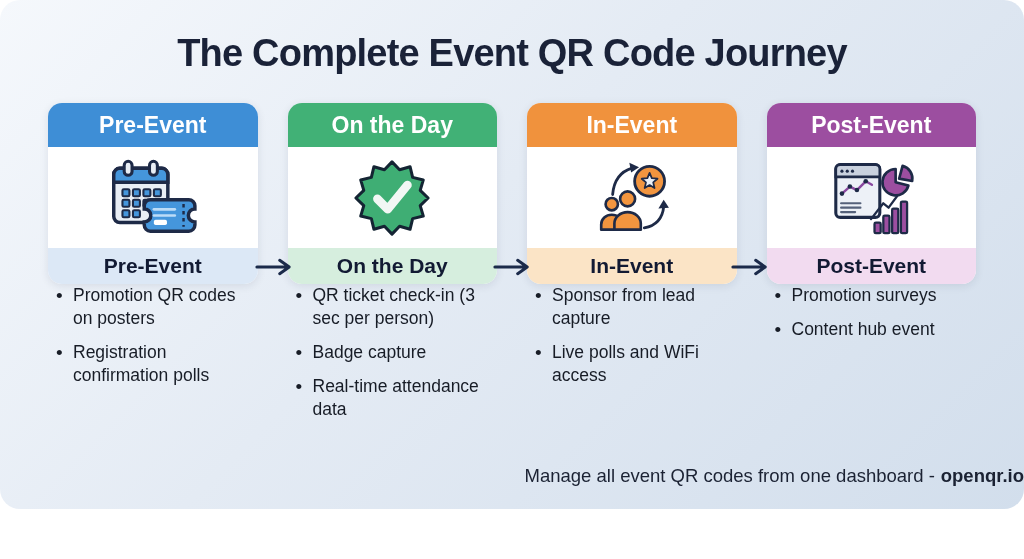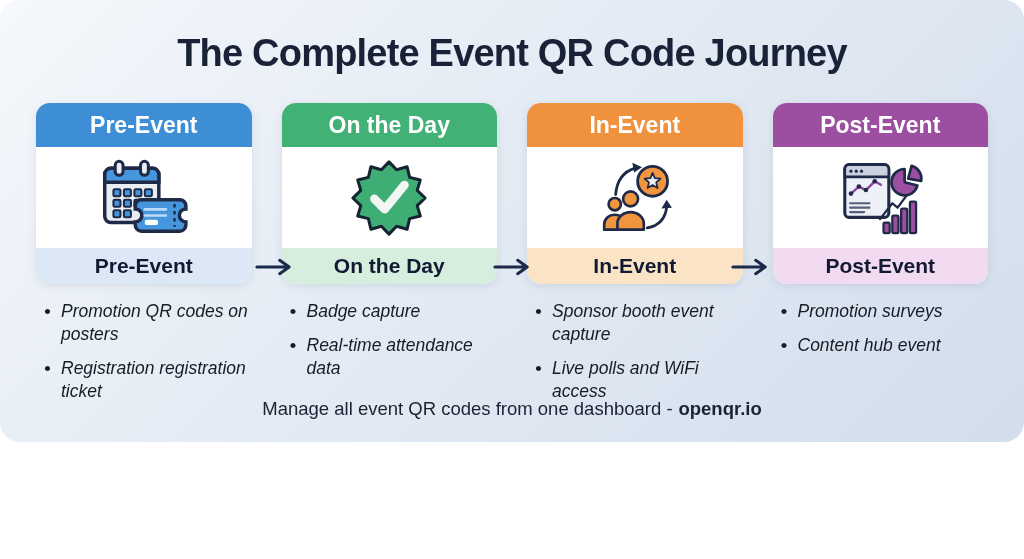--- a/index.html
+++ b/index.html
@@ -1,35 +1,35 @@
 <!DOCTYPE html>
 <html><head>
 <meta charset="utf-8">
 <style>
   * { margin: 0; padding: 0; box-sizing: border-box; }
   html, body { background: #ffffff; font-family: "Liberation Sans", sans-serif; }
   .canvas {
     position: relative;
-    width: 1024px; height: 442px;
+    width: 1024px; height: 509px;
     border-radius: 20px;
     overflow: hidden;
     background: linear-gradient(135deg, #F5F8FC 0%, #E4EBF4 45%, #D2DEEC 100%);
   }
   .page-title {
     margin-top: 32px;
     text-align: center;
     font-size: 38px;
     font-weight: 800;
     letter-spacing: -0.8px;
     color: #1A2238;
   }
   .stages {
     position: relative;
     margin-top: 28px;
-    padding: 0 36px;
+    padding: 0 48px;
     display: grid;
     grid-template-columns: repeat(4, 1fr);
     column-gap: 30px;
   }
   .stage-col { display: flex; flex-direction: column; }
   .stage-card {
     border-radius: 14px;
     overflow: hidden;
     background: #ffffff;
     box-shadow: 0 2px 8px rgba(30,42,71,0.10);
@@ -49,23 +49,21 @@
   .stage-body svg { display: block; }
   .stage-label {
     height: 36px;
     display: flex; align-items: center; justify-content: center;
     font-size: 21px;
     font-weight: 700;
     color: #121A33;
   }
   .bullets {
     list-style: none;
-    margin-top: 16px;
     padding-left: 8px;
-    font-style: italic;
   }
   .bullets li {
     position: relative;
     padding-left: 17px;
     margin-bottom: 11px;
     font-size: 17.5px;
     line-height: 1.32;
     color: #171C26;
   }
   .bullets li::before {
@@ -79,21 +77,21 @@
     position: absolute;
     top: 155px;
     transform: translateX(-50%);
   }
   .flow-arrow-1 { left: 26.8%; }
   .flow-arrow-2 { left: 50.0%; }
   .flow-arrow-3 { left: 73.2%; }
   .bottom-note {
     position: absolute;
     left: 0; right: 0; bottom: 22px;
-    text-align: center;
+    text-align: right;
     font-size: 18.5px;
     color: #1B2233;
   }
   .bottom-note .brand { font-weight: 700; margin-left: 0.32em; }
 </style>
 </head>
 <body>
 
 <div class="canvas">
 
@@ -125,36 +123,37 @@
             <line x1="90" y1="55" x2="90" y2="81" stroke="#1E2A47" stroke-width="2.8" stroke-dasharray="4 4"></line>
             <line x1="56" y1="61" x2="80" y2="61" stroke="#BCDCF7" stroke-width="3" stroke-linecap="round"></line>
             <line x1="56" y1="68" x2="80" y2="68" stroke="#BCDCF7" stroke-width="3" stroke-linecap="round"></line>
             <rect x="56" y="73" width="15" height="6" rx="2" fill="#FFFFFF"></rect>
           </svg>
         </div>
         <div class="stage-label" style="background-color: rgb(220, 232, 246);">Pre-Event</div>
       </div>
       <ul class="bullets">
         <li>Promotion QR codes on posters</li>
-        <li>Registration registration ticket</li>
+        <li>Registration confirmation polls</li>
       </ul>
     </div>
 
     <div class="stage-col">
       <div class="stage-card">
         <div class="stage-header" style="background-color: rgb(65, 177, 118);">On the Day</div>
         <div class="stage-body">
           <svg width="86" height="86" viewBox="0 0 100 100">
             <polygon points="92,50 82.8,58.8 86.4,71 74,74 71,86.4 58.8,82.8 50,92 41.2,82.8 29,86.4 26,74 13.6,71 17.2,58.8 8,50 17.2,41.2 13.6,29 26,26 29,13.6 41.2,17.2 50,8 58.8,17.2 71,13.6 74,26 86.4,29 82.8,41.2" fill="#3FAE74" stroke="#142433" stroke-width="3.5" stroke-linejoin="round"></polygon>
             <path d="M33,51 L45,63 L68,35" fill="none" stroke="#F2F7F4" stroke-width="10" stroke-linecap="round" stroke-linejoin="round"></path>
           </svg>
         </div>
         <div class="stage-label" style="background-color: rgb(214, 238, 222);">On the Day</div>
       </div>
       <ul class="bullets">
+        <li>QR ticket check-in (3 sec per person)</li>
         <li>Badge capture</li>
         <li>Real-time attendance data</li>
       </ul>
     </div>
 
     <div class="stage-col">
       <div class="stage-card">
         <div class="stage-header" style="background-color: rgb(240, 146, 61);">In-Event</div>
         <div class="stage-body">
           <svg width="88" height="88" viewBox="0 0 100 100">
@@ -166,21 +165,21 @@
             <polygon points="70,21.5 72.5,27.5 79,28.1 74.1,32.3 75.6,38.7 70,35.3 64.4,38.7 65.9,32.3 61,28.1 67.5,27.5" fill="#ECF1F8" stroke="#1E2A47" stroke-width="2" stroke-linejoin="round"></polygon>
             <circle cx="27" cy="57" r="7" fill="#F2953F" stroke="#1E2A47" stroke-width="3"></circle>
             <path d="M15,86 v-6 a12,11 0 0 1 24,0 v6 z" fill="#F2953F" stroke="#1E2A47" stroke-width="3" stroke-linejoin="round"></path>
             <circle cx="45" cy="51" r="8.5" fill="#F2953F" stroke="#1E2A47" stroke-width="3"></circle>
             <path d="M30,86 v-7 a15,13 0 0 1 30,0 v7 z" fill="#F2953F" stroke="#1E2A47" stroke-width="3" stroke-linejoin="round"></path>
           </svg>
         </div>
         <div class="stage-label" style="background-color: rgb(251, 228, 198);">In-Event</div>
       </div>
       <ul class="bullets">
-        <li>Sponsor booth event capture</li>
+        <li>Sponsor from lead capture</li>
         <li>Live polls and WiFi access</li>
       </ul>
     </div>
 
     <div class="stage-col">
       <div class="stage-card">
         <div class="stage-header" style="background-color: rgb(156, 78, 160);">Post-Event</div>
         <div class="stage-body">
           <svg width="90" height="88" viewBox="0 0 100 100">
             <rect x="10" y="12" width="50" height="60" rx="5" fill="#EDF1F7" stroke="#1E2A47" stroke-width="3.5"></rect>

